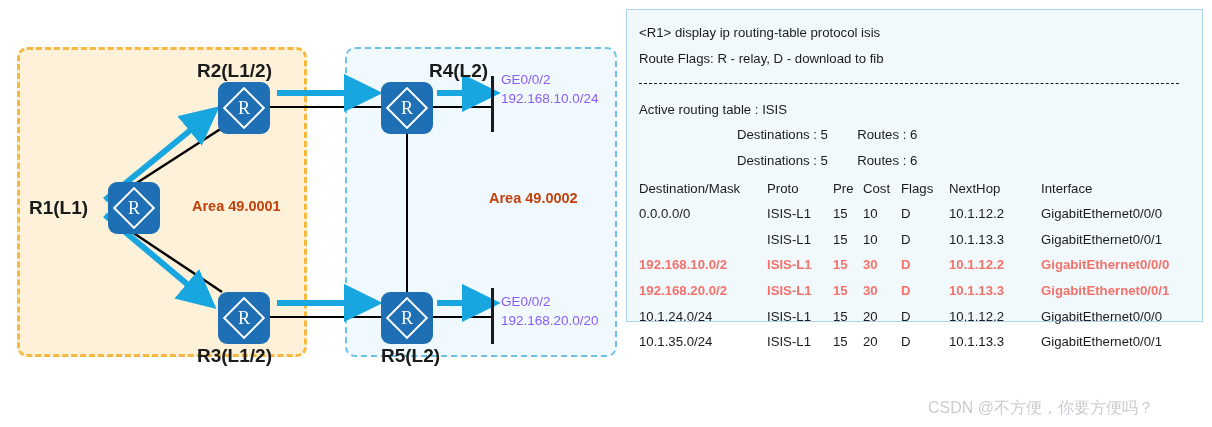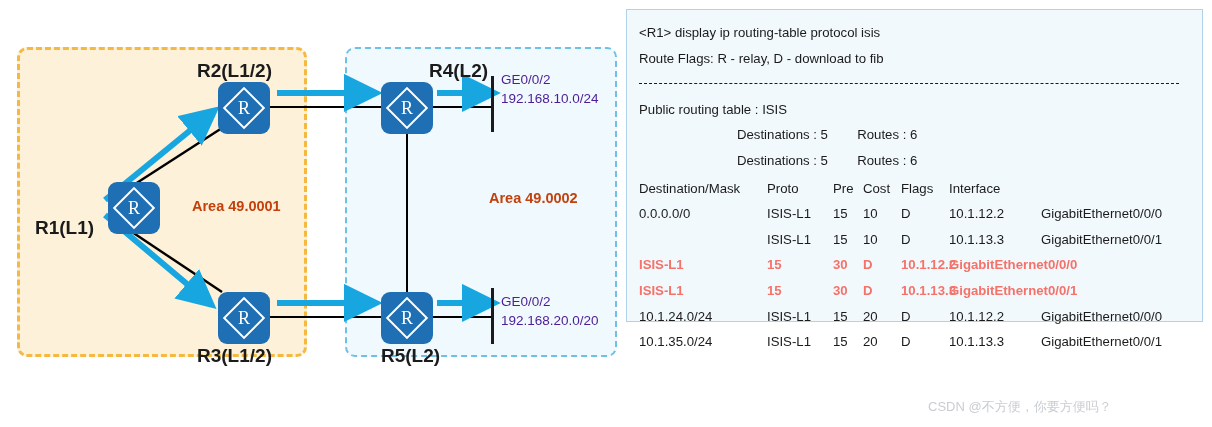--- a/index.html
+++ b/index.html
@@ -34,36 +34,36 @@
           line-height:52px;text-align:center;color:#ffffff;
           font-size:18px;font-family:"Liberation Serif","DejaVu Serif",serif;}
   #r1{left:108px;top:182px;}
   #r2{left:218px;top:82px;}
   #r3{left:218px;top:292px;}
   #r4{left:381px;top:82px;}
   #r5{left:381px;top:292px;}
 
   .node-label{position:absolute;font-size:19px;font-weight:bold;color:#1b1b1b;
               white-space:nowrap;}
-  #r1-label{left:35px;top:197px;margin-top:20px;}
+  #r1-label{left:29px;top:197px;}
   #r2-label{left:197px;top:60px;}
   #r3-label{left:197px;top:345px;}
   #r4-label{left:381px;top:60px;margin-left:48px;}
   #r5-label{left:381px;top:345px;}
 
   
   .link{position:absolute;background:#000000;}
   .link-h{height:2.4px;}
   .link-v{width:2.4px;}
 
   
   .iface-bar{position:absolute;width:3px;background:#1b1b1b;}
 
   
-  .iface-text{position:absolute;font-size:13.5px;color:#4c1d95;line-height:19px;
+  .iface-text{position:absolute;font-size:13.5px;color:#8b5cf6;line-height:19px;
               white-space:nowrap;}
   #ge-top{left:501px;top:70px;}
   #ge-bot{left:501px;top:292px;}
 
   
   #cli{
     position:absolute;left:626px;top:9px;width:577px;height:313px;
     box-sizing:border-box;
     background:#F2F9FD;border:1.5px solid #AFD4EA;
     padding:10px 0 0 0;
@@ -78,21 +78,21 @@
   
   #rtable{margin-top:2px;}
   .rrow{display:grid;
         grid-template-columns:128px 66px 30px 38px 48px 92px auto;
         font-size:13.2px;line-height:25.6px;padding-left:12px;color:#1b1b1b;
         white-space:nowrap;}
   .rrow.head{font-weight:normal;}
   .rrow.hl{color:#F4726A;font-weight:bold;}
 
   
-  #watermark{position:absolute;left:928px;top:398px;font-size:13px;
+  #watermark{position:absolute;left:928px;top:398px;font-size:16px;
              color:#c9cdd1;white-space:nowrap;}
 </style>
 </head>
 <body>
 
 <div id="topology">
 
   <div class="area-box" id="area-a"></div>
   <div class="area-box" id="area-b"></div>
 
@@ -161,31 +161,32 @@
   <div class="iface-text" id="ge-bot">
     <div>GE0/0/2</div>
     <div>192.168.20.0/20</div>
   </div>
 </div>
 
 <div id="cli">
   <div class="cli-line">&lt;R1&gt; display ip routing-table protocol isis</div>
   <div class="cli-line">Route Flags: R - relay, D - download to fib</div>
   <div class="cli-rule"></div>
-  <div class="cli-line">Public routing table : ISIS</div>
+  <div class="cli-line">Active routing table : ISIS</div>
   <div class="cli-line cli-indent">Destinations : 5        Routes : 6</div>
   <div class="cli-line cli-indent">Destinations : 5        Routes : 6</div>
 
   <div id="rtable">
     <div class="rrow head">
       <span>Destination/Mask</span>
       <span>Proto</span>
       <span>Pre</span>
       <span>Cost</span>
       <span>Flags</span>
+      <span>NextHop</span>
       <span>Interface</span>
     </div>
     <div id="rtable-body">
         <div class="rrow">
           <span>0.0.0.0/0</span>
           <span>ISIS-L1</span>
           <span>15</span>
           <span>10</span>
           <span>D</span>
           <span>10.1.12.2</span>
@@ -194,28 +195,30 @@
         <div class="rrow">
           <span></span>
           <span>ISIS-L1</span>
           <span>15</span>
           <span>10</span>
           <span>D</span>
           <span>10.1.13.3</span>
           <span>GigabitEthernet0/0/1</span>
         </div>
         <div class="rrow hl">
+          <span>192.168.10.0/2</span>
           <span>ISIS-L1</span>
           <span>15</span>
           <span>30</span>
           <span>D</span>
           <span>10.1.12.2</span>
           <span>GigabitEthernet0/0/0</span>
         </div>
         <div class="rrow hl">
+          <span>192.168.20.0/2</span>
           <span>ISIS-L1</span>
           <span>15</span>
           <span>30</span>
           <span>D</span>
           <span>10.1.13.3</span>
           <span>GigabitEthernet0/0/1</span>
         </div>
         <div class="rrow">
           <span>10.1.24.0/24</span>
           <span>ISIS-L1</span>

